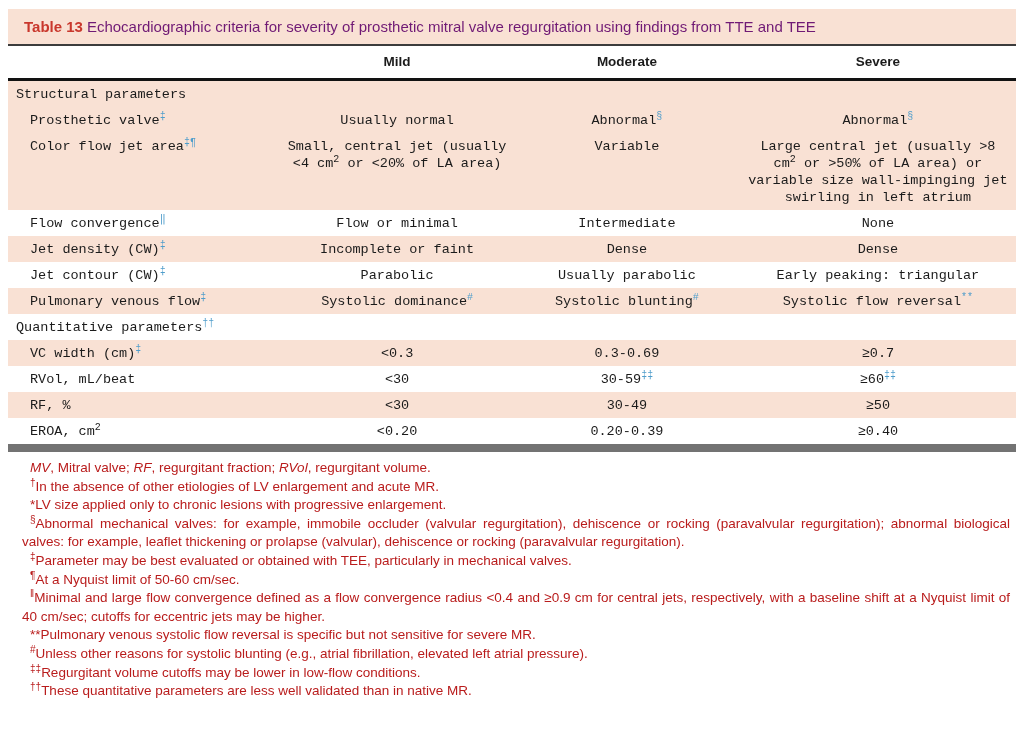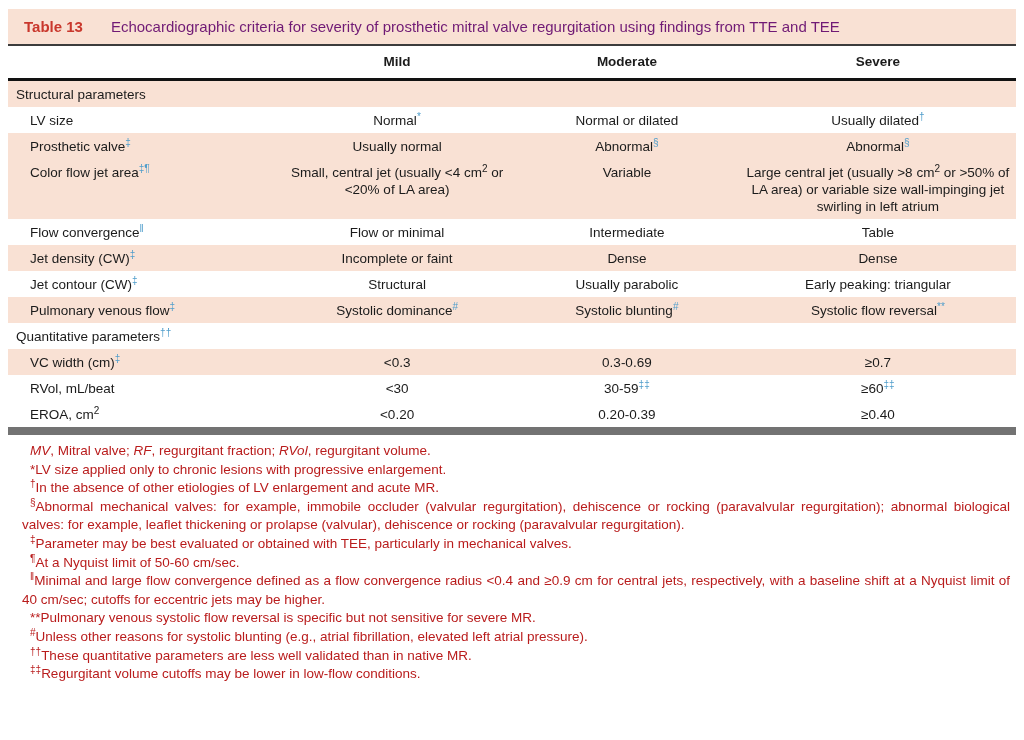--- a/index.html
+++ b/index.html
@@ -15,21 +15,21 @@
   
   .title-bar {
     background: var(--peach, #f9e1d4);
     border-bottom: 2px solid #3c3c3c;
     padding: 8px 10px 8px 16px;
     font-size: 15px;
     line-height: 19px;
     display: flex;
     align-items: baseline;
   }
-  .title-label { color: var(--accent-red, #c9372c); font-weight: bold; margin-right: 28px; white-space: nowrap; }
+  .title-label { color: var(--accent-red, #c9372c); font-weight: bold; margin-right: 4px; white-space: nowrap; }
   .title-text { color: #701a75; }
 
   
   table.severity {
     width: 100%;
     border-collapse: collapse;
     border-bottom: 8px solid #737373;
     table-layout: fixed;
   }
   thead th {
@@ -37,20 +37,21 @@
     font-weight: bold;
     text-align: center;
     padding: 8px 4px 9px 4px;
     border-bottom: 3px solid #121212;
   }
   td {
     font-size: 13.5px;
     line-height: 17px;
     padding: 4.5px 6px;
     vertical-align: top;
+    font-family: Liberation Mono, monospace;
   }
   tr.shade { background: var(--peach, #f9e1d4); }
   td.label { text-align: left; padding-left: 22px; }
   tr.section-row td.label { padding-left: 8px; }
   td.cell { text-align: center; }
   sup { font-size: 10px; line-height: 0; letter-spacing: 0; }
   table.severity sup.blue { color: var(--sup-blue, #4f9dcb); }
 
   
   .footnotes {
@@ -84,53 +85,47 @@
         <th></th>
         <th>Mild</th>
         <th>Moderate</th>
         <th>Severe</th>
       </tr>
     </thead>
     <tbody>
         <tr class="shade section-row">
           <td class="label" colspan="4">Structural parameters</td>
         </tr>
-        <tr class="data-row">
-          <td class="label">LV size</td>
-          <td class="cell">Normal<sup class="blue">*</sup></td>
-          <td class="cell">Normal or dilated</td>
-          <td class="cell">Usually dilated<sup class="blue">†</sup></td>
-        </tr>
         <tr class="shade data-row">
           <td class="label">Prosthetic valve<sup class="blue">‡</sup></td>
           <td class="cell">Usually normal</td>
           <td class="cell">Abnormal<sup class="blue">§</sup></td>
           <td class="cell">Abnormal<sup class="blue">§</sup></td>
         </tr>
         <tr class="shade data-row">
           <td class="label">Color flow jet area<sup class="blue">‡¶</sup></td>
           <td class="cell">Small, central jet (usually &lt;4 cm<sup>2</sup> or &lt;20% of LA area)</td>
           <td class="cell">Variable</td>
           <td class="cell">Large central jet (usually &gt;8 cm<sup>2</sup> or &gt;50% of LA area) or variable size wall-impinging jet swirling in left atrium</td>
         </tr>
         <tr class="data-row">
           <td class="label">Flow convergence<sup class="blue">‖</sup></td>
           <td class="cell">Flow or minimal</td>
           <td class="cell">Intermediate</td>
-          <td class="cell">Table</td>
+          <td class="cell">None</td>
         </tr>
         <tr class="shade data-row">
           <td class="label">Jet density (CW)<sup class="blue">‡</sup></td>
           <td class="cell">Incomplete or faint</td>
           <td class="cell">Dense</td>
           <td class="cell">Dense</td>
         </tr>
         <tr class="data-row">
           <td class="label">Jet contour (CW)<sup class="blue">‡</sup></td>
-          <td class="cell">Structural</td>
+          <td class="cell">Parabolic</td>
           <td class="cell">Usually parabolic</td>
           <td class="cell">Early peaking: triangular</td>
         </tr>
         <tr class="shade data-row">
           <td class="label">Pulmonary venous flow<sup class="blue">‡</sup></td>
           <td class="cell">Systolic dominance<sup class="blue">#</sup></td>
           <td class="cell">Systolic blunting<sup class="blue">#</sup></td>
           <td class="cell">Systolic flow reversal<sup class="blue">**</sup></td>
         </tr>
         <tr class="section-row">
@@ -141,36 +136,42 @@
           <td class="cell">&lt;0.3</td>
           <td class="cell">0.3-0.69</td>
           <td class="cell">≥0.7</td>
         </tr>
         <tr class="data-row">
           <td class="label">RVol, mL/beat</td>
           <td class="cell">&lt;30</td>
           <td class="cell">30-59<sup class="blue">‡‡</sup></td>
           <td class="cell">≥60<sup class="blue">‡‡</sup></td>
         </tr>
+        <tr class="shade data-row">
+          <td class="label">RF, %</td>
+          <td class="cell">&lt;30</td>
+          <td class="cell">30-49</td>
+          <td class="cell">≥50</td>
+        </tr>
         <tr class="data-row">
           <td class="label">EROA, cm<sup>2</sup></td>
           <td class="cell">&lt;0.20</td>
           <td class="cell">0.20-0.39</td>
           <td class="cell">≥0.40</td>
         </tr>
       </tbody>
   </table>
 
   <div class="footnotes">
       <div class="fn"><i>MV</i>, Mitral valve; <i>RF</i>, regurgitant fraction; <i>RVol</i>, regurgitant volume.</div>
+      <div class="fn"><sup>†</sup>In the absence of other etiologies of LV enlargement and acute MR.</div>
       <div class="fn">*LV size applied only to chronic lesions with progressive enlargement.</div>
-      <div class="fn"><sup>†</sup>In the absence of other etiologies of LV enlargement and acute MR.</div>
       <div class="fn justify"><sup>§</sup>Abnormal mechanical valves: for example, immobile occluder (valvular regurgitation), dehiscence or rocking (paravalvular regurgitation); abnormal biological valves: for example, leaflet thickening or prolapse (valvular), dehiscence or rocking (paravalvular regurgitation).</div>
       <div class="fn"><sup>‡</sup>Parameter may be best evaluated or obtained with TEE, particularly in mechanical valves.</div>
       <div class="fn"><sup>¶</sup>At a Nyquist limit of 50-60 cm/sec.</div>
       <div class="fn justify"><sup>‖</sup>Minimal and large flow convergence defined as a flow convergence radius &lt;0.4 and ≥0.9 cm for central jets, respectively, with a baseline shift at a Nyquist limit of 40 cm/sec; cutoffs for eccentric jets may be higher.</div>
       <div class="fn">**Pulmonary venous systolic flow reversal is specific but not sensitive for severe MR.</div>
       <div class="fn"><sup>#</sup>Unless other reasons for systolic blunting (e.g., atrial fibrillation, elevated left atrial pressure).</div>
+      <div class="fn"><sup>‡‡</sup>Regurgitant volume cutoffs may be lower in low-flow conditions.</div>
       <div class="fn"><sup>††</sup>These quantitative parameters are less well validated than in native MR.</div>
-      <div class="fn"><sup>‡‡</sup>Regurgitant volume cutoffs may be lower in low-flow conditions.</div>
     </div>
 
 </div>
 
 </body></html>

